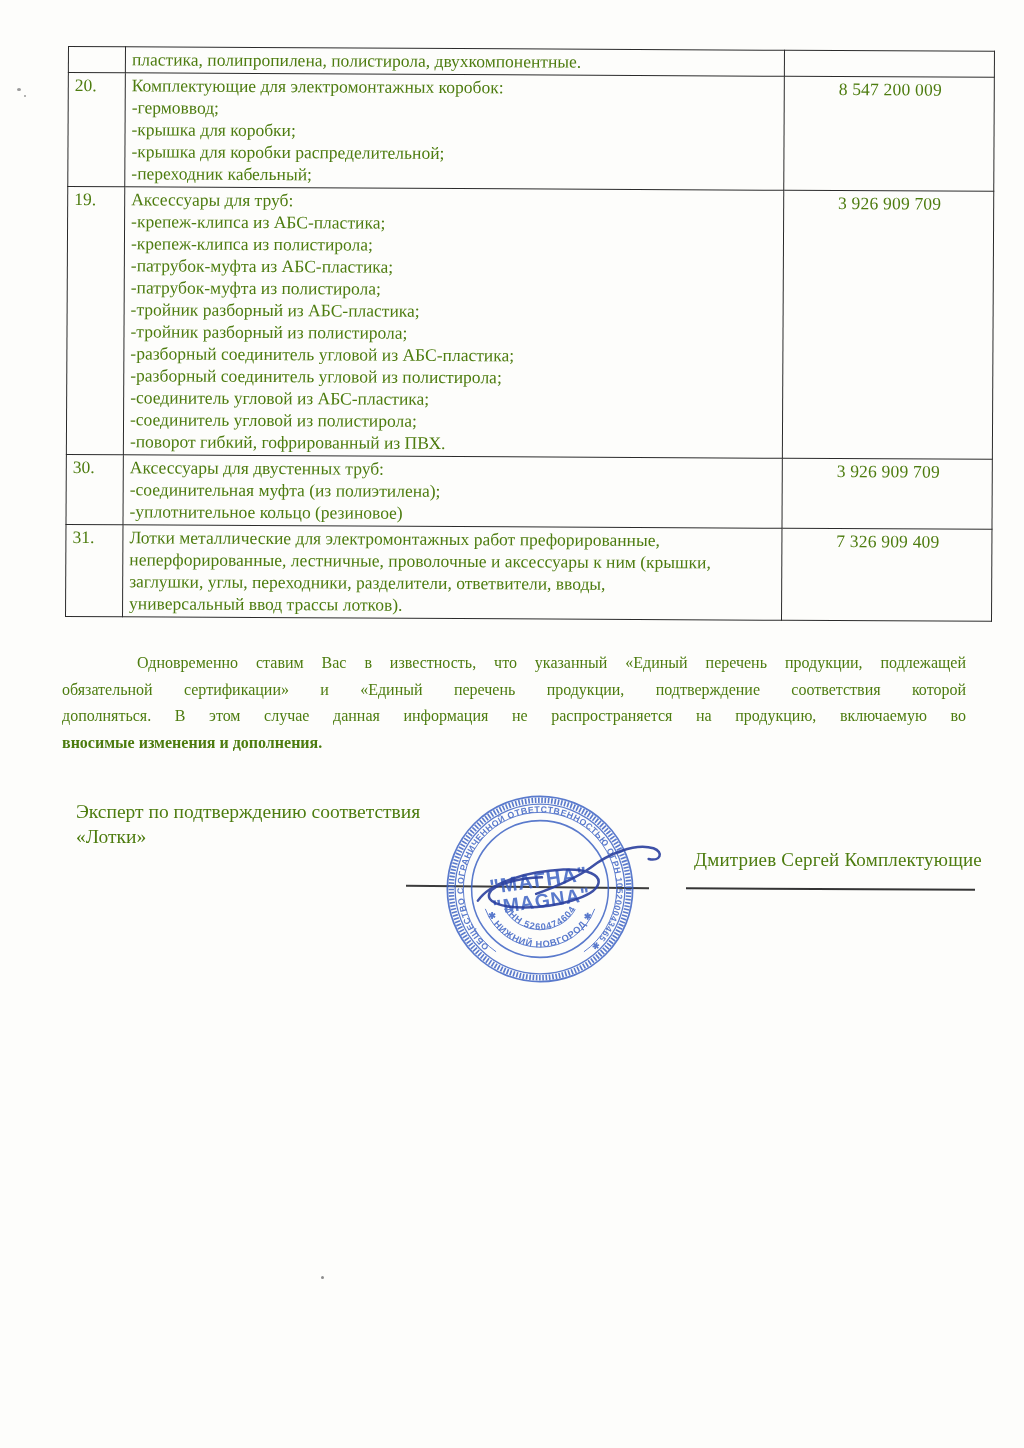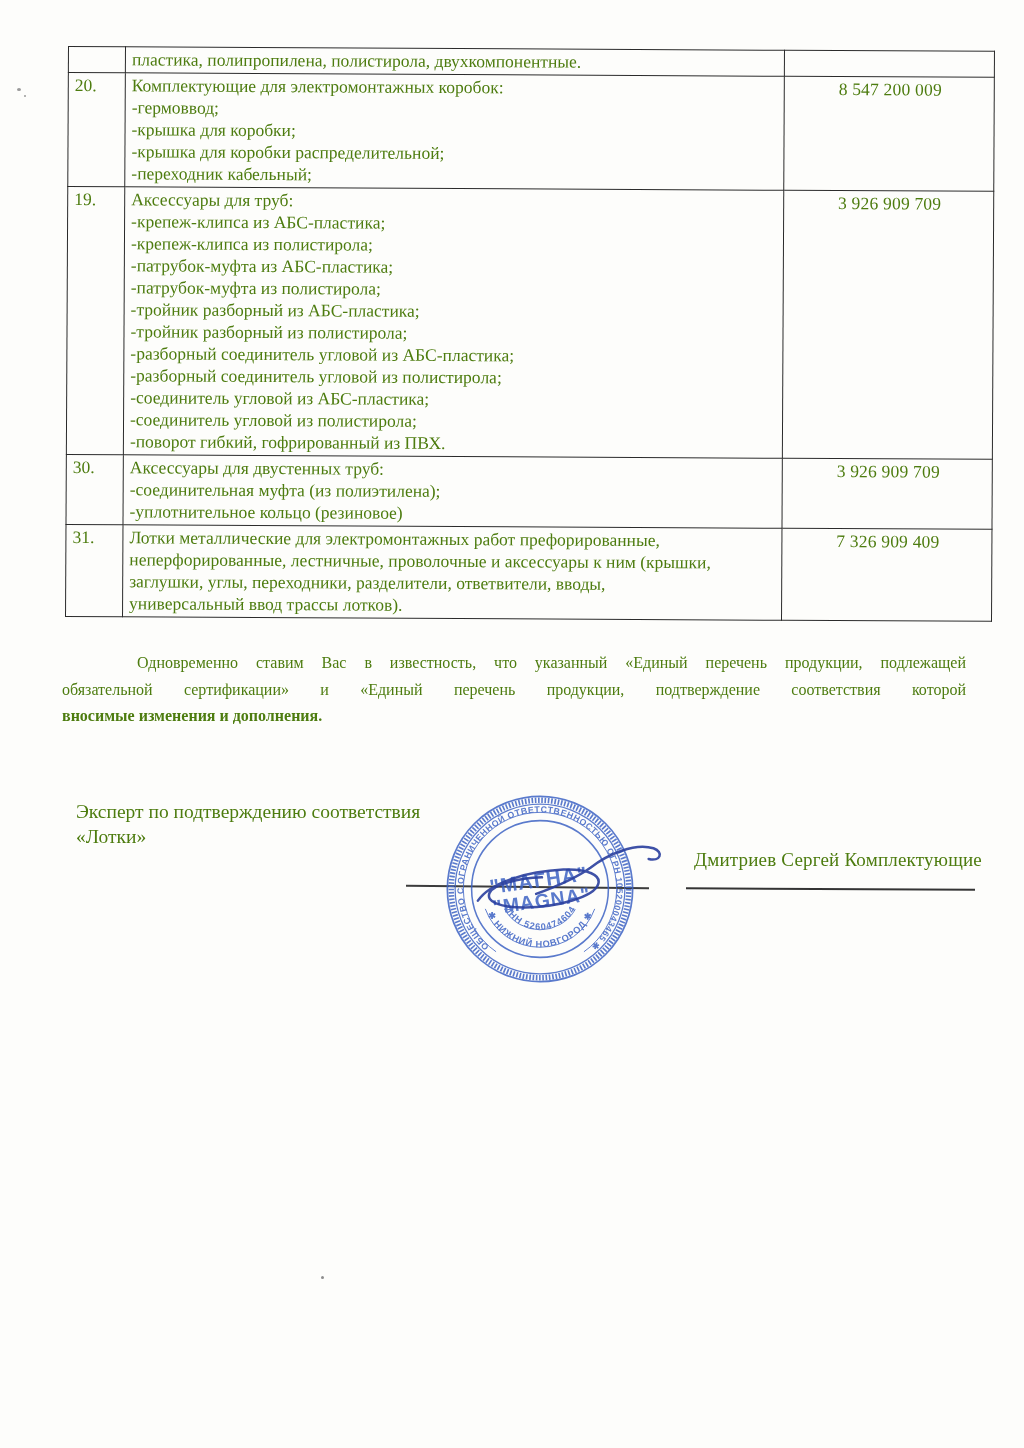--- a/index.html
+++ b/index.html
@@ -109,20 +109,21 @@
         </td>
         <td class="code">7 326 909 409</td>
       </tr>
     </tbody>
       </table>
   </div>
 
   <div class="para">
     <div class="para-line first">Одновременно ставим Вас в известность, что указанный «Единый перечень продукции, подлежащей</div>
     <div class="para-line">обязательной сертификации» и «Единый перечень продукции, подтверждение соответствия которой</div>
+    <div class="para-line">дополняться. В этом случае данная информация не распространяется на продукцию, включаемую во</div>
     <div class="para-line last">вносимые изменения и дополнения.</div>
   </div>
 
   <div class="sig-role">
     <div>Эксперт по подтверждению соответствия</div>
     <div>«Лотки»</div>
   </div>
 
   <div class="sig-name">Дмитриев Сергей Комплектующие</div>
 

